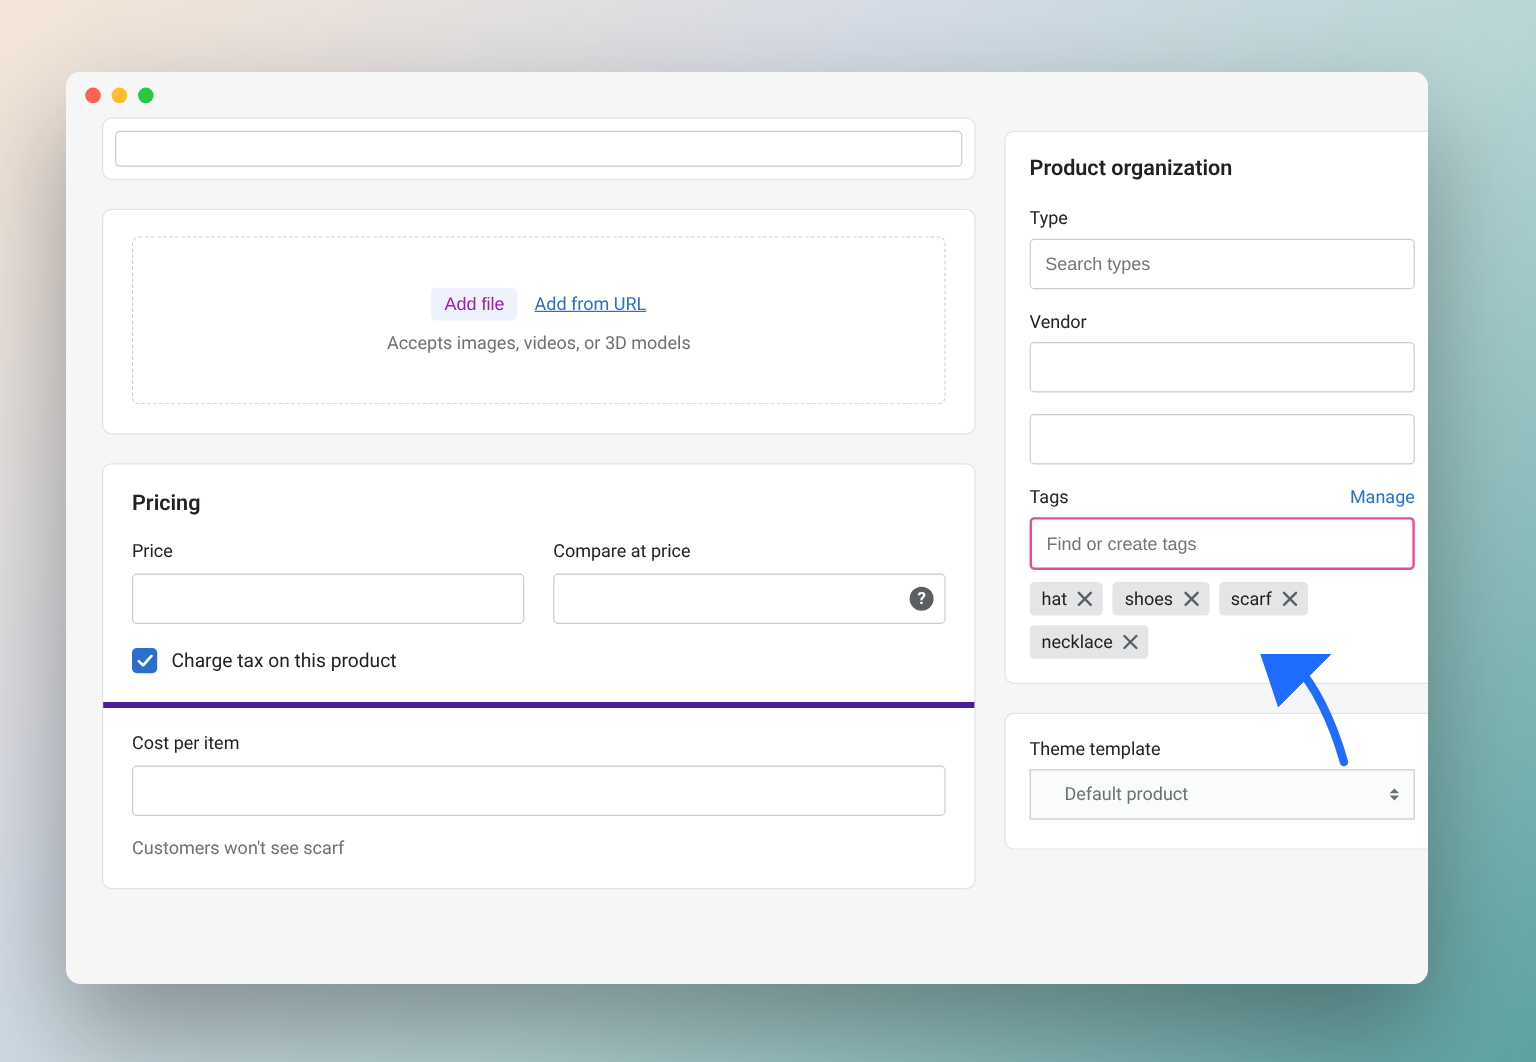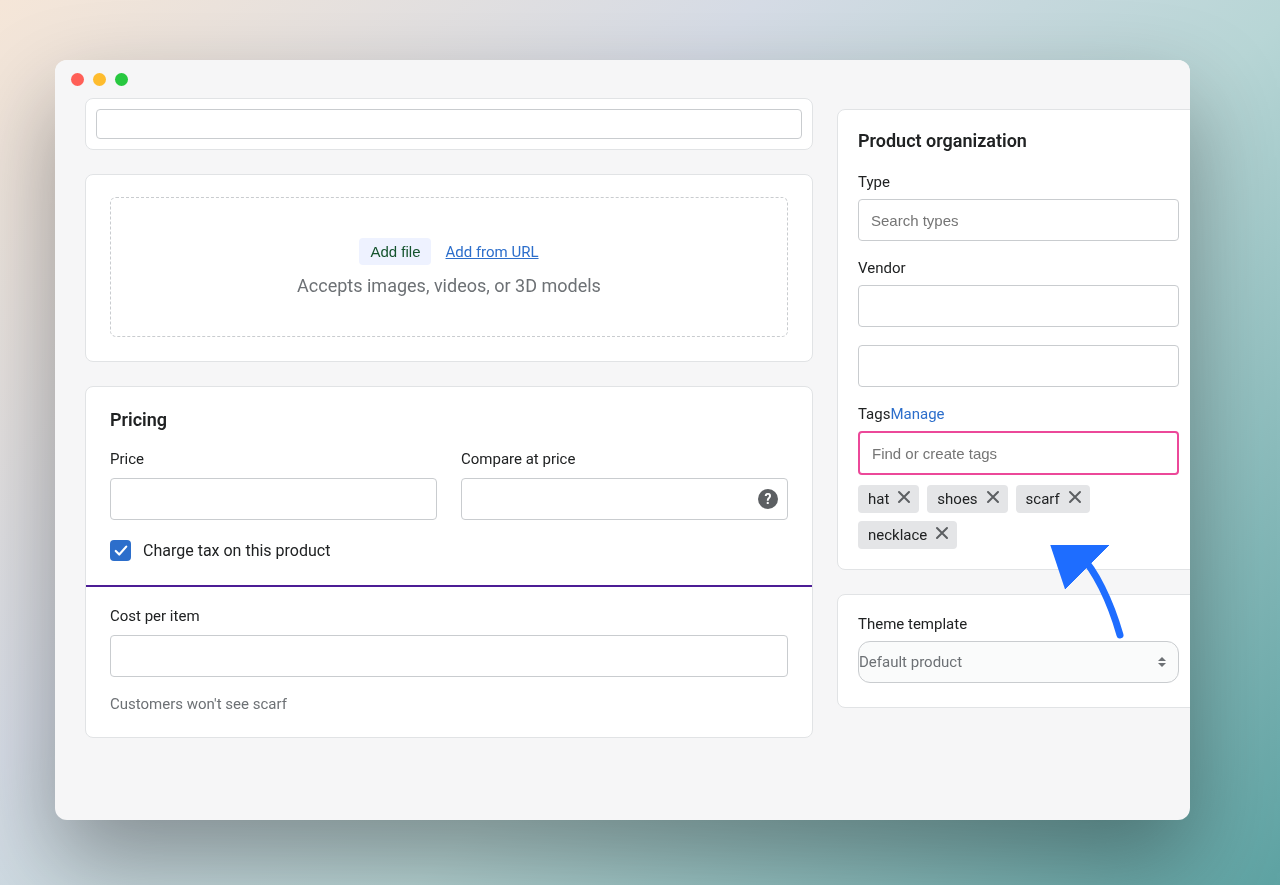--- a/index.html
+++ b/index.html
@@ -37,25 +37,25 @@
 .topfield { flex: 1; height: 30px; border: 1px solid #c9cccf; border-radius: 4px; }
 
 .media-card { padding: 22px 24px 24px 24px; }
 .card-title { font-size: 18px; font-weight: 600; color: #202223; margin-bottom: 20px; }
 .dropzone {
   border: 1px dashed #c9cccf; border-radius: 6px; height: 140px;
   display: flex; flex-direction: column; align-items: center; justify-content: center; gap: 10px;
 }
 .drop-actions { display: flex; gap: 14px; align-items: center; }
 .chip-btn {
-  background: #eef2ff; color: #14532d; border: none;
+  background: #eef2ff; color: #a21caf; border: none;
   padding: 5px 11px; border-radius: 4px; font-size: 15px; font-weight: 500; cursor: pointer;
 }
 .link { color: #2c6ecb; font-size: 15px; text-decoration: underline; cursor: pointer; }
-.drop-help { color: #6d7175; font-size: 18px; }
+.drop-help { color: #6d7175; font-size: 15px; }
 
 .pricing-card { }
 .pricing-top { padding: 22px 24px 24px 24px; }
 .row2 { display: flex; gap: 24px; margin-top: 6px; margin-bottom: 20px; }
 .field-group { flex: 1; display: flex; flex-direction: column; gap: 10px; }
 .label { font-size: 15px; color: #202223; }
 .input {
   height: 42px; border: 1px solid #c9cccf; border-radius: 4px;
   padding: 0 12px; font-size: 15px; width: 100%; background: #fff;
 }
@@ -65,43 +65,43 @@
   width: 20px; height: 20px; border-radius: 50%; background: #5c5f62; color: #fff;
   font-size: 14px; font-weight: 700; display: flex; align-items: center; justify-content: center;
 }
 .check-row { display: flex; align-items: center; gap: 12px; }
 .checkbox {
   width: 21px; height: 21px; border-radius: 4px; background: #2c6ecb;
   display: flex; align-items: center; justify-content: center;
 }
 .checkbox svg { width: 14px; height: 14px; }
 .check-label { font-size: 16px; color: #202223; }
-.pricing-bottom { border-top: 2px solid #4c1d95; padding: 20px 24px 24px 24px; }
+.pricing-bottom { border-top: 5px solid #4c1d95; padding: 20px 24px 24px 24px; }
 .help-text { color: #6d7175; font-size: 15px; margin-top: 8px; }
 
 .side-card { padding: 20px; }
 .side-title { font-size: 18px; font-weight: 600; color: #202223; margin-bottom: 22px; }
 .side-field { margin-bottom: 18px; }
 .side-label { font-size: 15px; color: #202223; margin-bottom: 8px; display:block;}
-.side-row { display:flex; align-items:center; margin-bottom:8px;}
+.side-row { display:flex; justify-content: space-between; align-items:center; margin-bottom:8px;}
 .manage-link { color: #2c6ecb; font-size: 15px; cursor: pointer; }
 .tags-input {
   height: 44px; border: 2px solid #ec4899; border-radius: 4px;
   padding: 0 12px; font-size: 15px; width: 100%; background: #fff; outline: none;
 }
 .tags-wrap { display: flex; flex-wrap: wrap; gap: 8px; margin-top: 10px; }
 .tag {
   background: #e4e5e7; border-radius: 4px; padding: 5px 8px 5px 10px;
-  display: flex; align-items: flex-start; gap: 8px; font-size: 15px; color: #202223;
+  display: flex; align-items: center; gap: 8px; font-size: 15px; color: #202223;
 }
 .tag-x { width: 14px; height: 14px; cursor: pointer; color:#5c5f62; }
 
 .template-select {
-  height: 42px; width: 100%; border: 1px solid #c9cccf; border-radius: 12px;
-  background: #fafbfb; padding: 0 30px 0 0; position: relative; display:flex; align-items:center;
+  height: 42px; width: 100%; border: 1px solid #c9cccf; border-radius: 0;
+  background: #fafbfb; padding: 0 30px 0 28px; position: relative; display:flex; align-items:center;
   font-size: 15px; color: #6d7175;
 }
 .select-caret {
   position: absolute; right: 12px; top: 50%; transform: translateY(-50%);
   display:flex; flex-direction:column; gap:2px;
 }
 .caret { width:0; height:0; border-left:4px solid transparent; border-right:4px solid transparent; }
 .caret.up { border-bottom:4px solid #6d7175; }
 .caret.down { border-top:4px solid #6d7175; }
 

